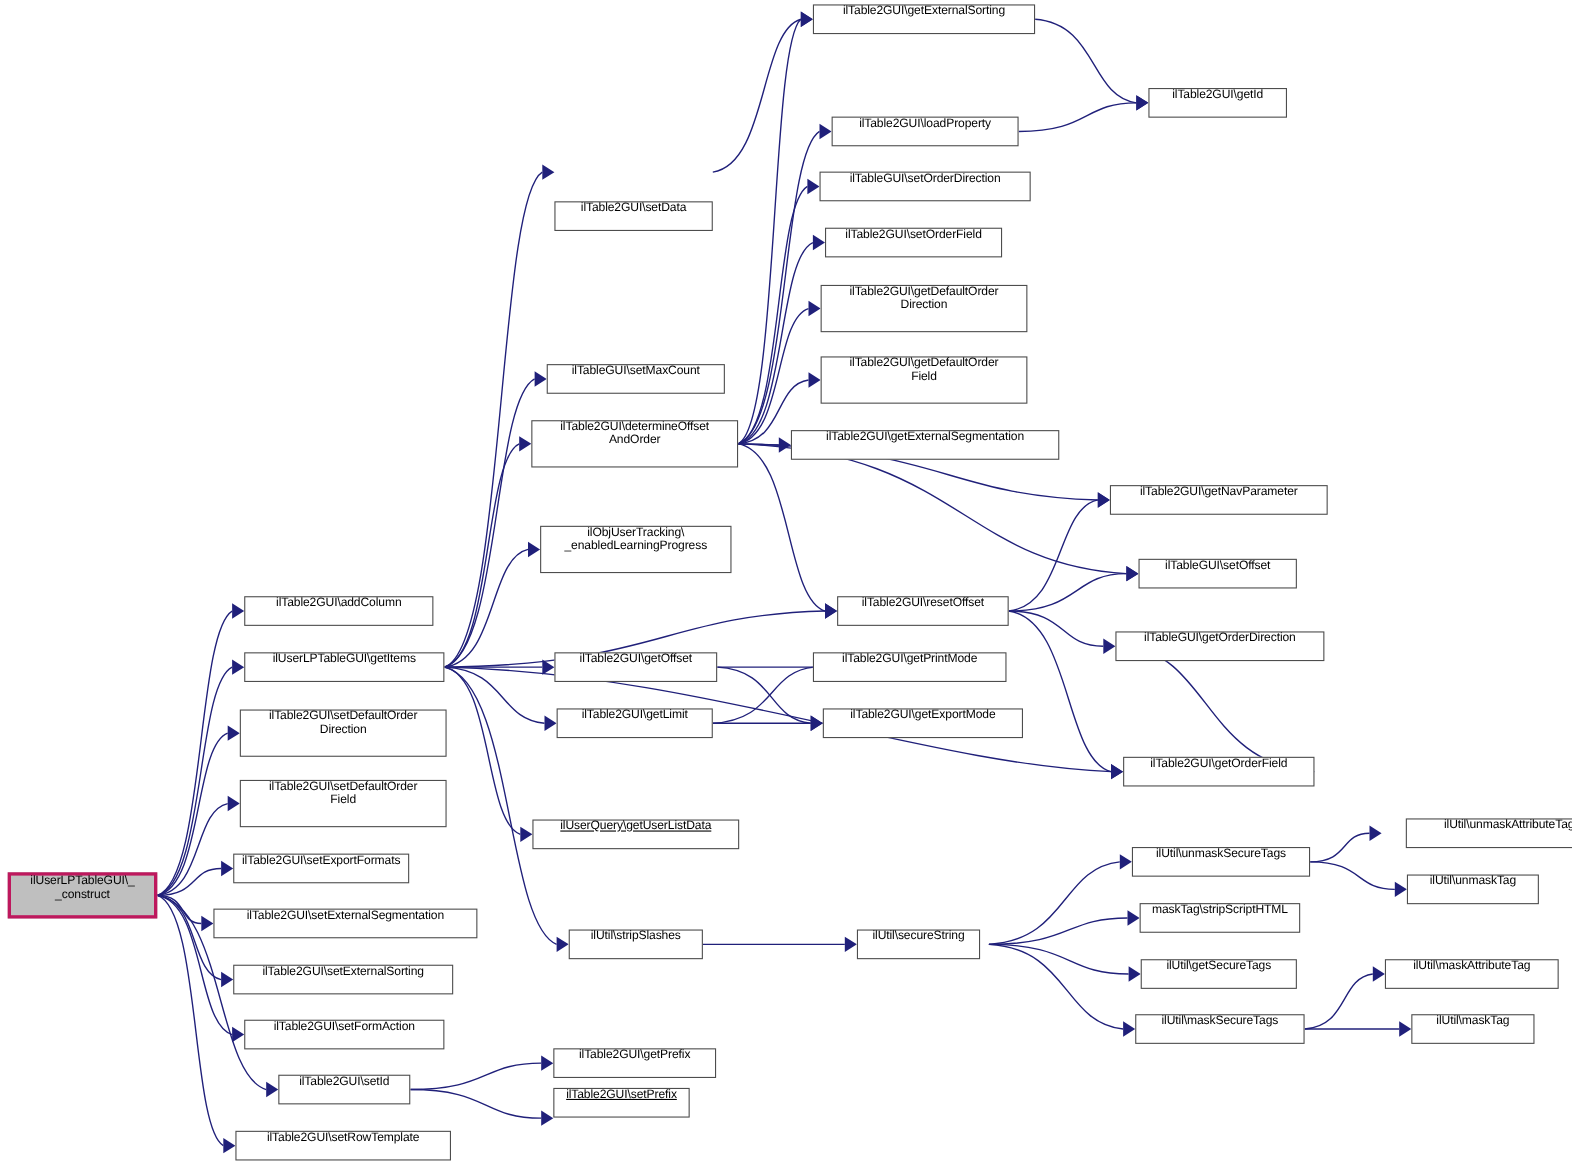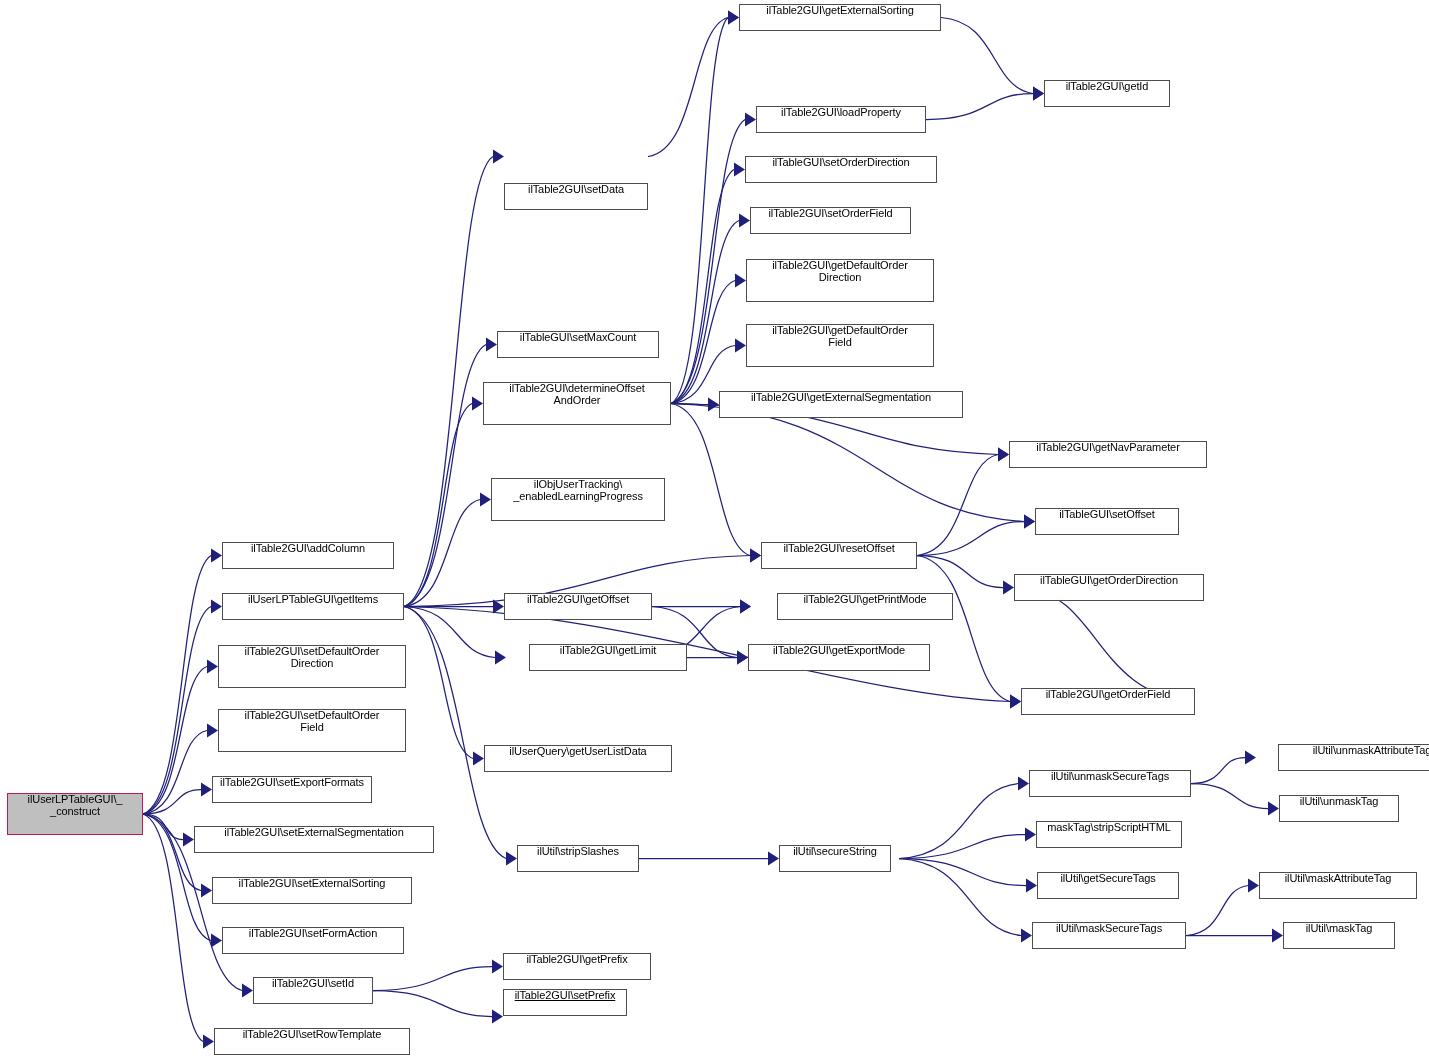--- a/index.html
+++ b/index.html
@@ -3,21 +3,21 @@
 <meta charset="utf-8">
 <style>
   html,body{margin:0;padding:0;background:#ffffff;}
   #canvas{position:relative;width:1429px;height:1061px;background:#ffffff;
           font-family:"Liberation Sans","DejaVu Sans",sans-serif;}
   svg#edges{position:absolute;left:0;top:0;width:1429px;height:1061px;overflow:visible;}
   .node{position:absolute;box-sizing:border-box;border:1px solid #4d4d4d;
         background:#ffffff;color:#000000;display:flex;
         justify-content:center;text-align:center;line-height:1.08;
         font-size:11px;letter-spacing:-0.1px;white-space:pre;}
-  .node.root{background:#bfbfbf;border:1px solid #be185d;}
+  .node.root{background:#bfbfbf;border:3px solid #be185d;}
   .edge{fill:none;stroke:#20207a;stroke-width:1.25px;}
   .ah{fill:#20207a;stroke:none;}
 </style>
 </head>
 <body>
 
 <div id="canvas">
   <svg id="edges" viewBox="0 0 1429 1061">
       <path class="edge" d="M 143 814 C 186.45 799.7825 178.4125 575.4045 211 555.5"></path>
       <polygon class="ah" points="222,555.5 211,548.5 211,562.5"></polygon>
@@ -141,40 +141,40 @@
       <div class="node" style="left: 222px; top: 927px; width: 182px; height: 27px;"><span>ilTable2GUI\setFormAction</span></div>
       <div class="node" style="left: 253px; top: 977px; width: 120px; height: 27px;"><span>ilTable2GUI\setId</span></div>
       <div class="node" style="left: 214px; top: 1028px; width: 196px; height: 27px;"><span>ilTable2GUI\setRowTemplate</span></div>
       <div class="node" style="left: 504px; top: 143px; width: 144px; height: 27px; margin-top: 40px;"><span>ilTable2GUI\setData</span></div>
       <div class="node" style="left: 497px; top: 331px; width: 162px; height: 27px;"><span>ilTableGUI\setMaxCount</span></div>
       <div class="node" style="left: 483px; top: 382px; width: 188px; height: 43px;"><span>ilTable2GUI\determineOffset
 AndOrder</span></div>
       <div class="node" style="left: 491px; top: 478px; width: 174px; height: 43px;"><span>ilObjUserTracking\
 _enabledLearningProgress</span></div>
       <div class="node" style="left: 504px; top: 593px; width: 148px; height: 27px;"><span>ilTable2GUI\getOffset</span></div>
-      <div class="node" style="left: 529px; top: 644px; width: 158px; height: 27px;"><span>ilTable2GUI\getLimit</span></div>
-      <div class="node" style="left: 484px; top: 745px; width: 188px; height: 27px;"><span>ilUserQuery\getUserListData</span></div>
+      <div class="node" style="left: 506px; top: 644px; width: 142px; height: 27px;"><span>ilTable2GUI\getLimit</span></div>
+      <div class="node" style="left: 484px; top: 745px; width: 188px; height: 27px; text-decoration: underline;"><span>ilUserQuery\getUserListData</span></div>
       <div class="node" style="left: 517px; top: 845px; width: 122px; height: 27px;"><span>ilUtil\stripSlashes</span></div>
       <div class="node" style="left: 503px; top: 953px; width: 148px; height: 27px;"><span>ilTable2GUI\getPrefix</span></div>
       <div class="node" style="left: 503px; top: 989px; width: 124px; height: 27px; text-decoration: underline;"><span>ilTable2GUI\setPrefix</span></div>
       <div class="node" style="left: 739px; top: 4px; width: 202px; height: 27px;"><span>ilTable2GUI\getExternalSorting</span></div>
       <div class="node" style="left: 1044px; top: 80px; width: 126px; height: 27px;"><span>ilTable2GUI\getId</span></div>
       <div class="node" style="left: 756px; top: 106px; width: 170px; height: 27px;"><span>ilTable2GUI\loadProperty</span></div>
       <div class="node" style="left: 745px; top: 156px; width: 192px; height: 27px;"><span>ilTableGUI\setOrderDirection</span></div>
       <div class="node" style="left: 750px; top: 207px; width: 161px; height: 27px;"><span>ilTable2GUI\setOrderField</span></div>
       <div class="node" style="left: 746px; top: 259px; width: 188px; height: 43px;"><span>ilTable2GUI\getDefaultOrder
 Direction</span></div>
       <div class="node" style="left: 746px; top: 324px; width: 188px; height: 43px;"><span>ilTable2GUI\getDefaultOrder
 Field</span></div>
       <div class="node" style="left: 719px; top: 391px; width: 244px; height: 27px;"><span>ilTable2GUI\getExternalSegmentation</span></div>
       <div class="node" style="left: 1009px; top: 441px; width: 198px; height: 27px;"><span>ilTable2GUI\getNavParameter</span></div>
       <div class="node" style="left: 1035px; top: 508px; width: 144px; height: 27px;"><span>ilTableGUI\setOffset</span></div>
       <div class="node" style="left: 761px; top: 542px; width: 156px; height: 27px;"><span>ilTable2GUI\resetOffset</span></div>
       <div class="node" style="left: 1014px; top: 574px; width: 190px; height: 27px;"><span>ilTableGUI\getOrderDirection</span></div>
-      <div class="node" style="left: 777px; top: 593px; width: 176px; height: 27px;"><span>ilTable2GUI\getPrintMode</span></div>
+      <div class="node" style="left: 739px; top: 593px; width: 176px; height: 27px;"><span>ilTable2GUI\getPrintMode</span></div>
       <div class="node" style="left: 748px; top: 644px; width: 182px; height: 27px;"><span>ilTable2GUI\getExportMode</span></div>
       <div class="node" style="left: 1021px; top: 688px; width: 174px; height: 27px;"><span>ilTable2GUI\getOrderField</span></div>
       <div class="node" style="left: 1029px; top: 770px; width: 162px; height: 27px;"><span>ilUtil\unmaskSecureTags</span></div>
       <div class="node" style="left: 1036px; top: 821px; width: 146px; height: 27px;"><span>maskTag\stripScriptHTML</span></div>
       <div class="node" style="left: 779px; top: 845px; width: 112px; height: 27px;"><span>ilUtil\secureString</span></div>
       <div class="node" style="left: 1037px; top: 872px; width: 142px; height: 27px;"><span>ilUtil\getSecureTags</span></div>
       <div class="node" style="left: 1032px; top: 922px; width: 154px; height: 27px;"><span>ilUtil\maskSecureTags</span></div>
       <div class="node" style="left: 1256px; top: 744px; width: 188px; height: 27px; margin-left: 22px;"><span>ilUtil\unmaskAttributeTag</span></div>
       <div class="node" style="left: 1279px; top: 795px; width: 120px; height: 27px;"><span>ilUtil\unmaskTag</span></div>
       <div class="node" style="left: 1259px; top: 872px; width: 158px; height: 27px;"><span>ilUtil\maskAttributeTag</span></div>

